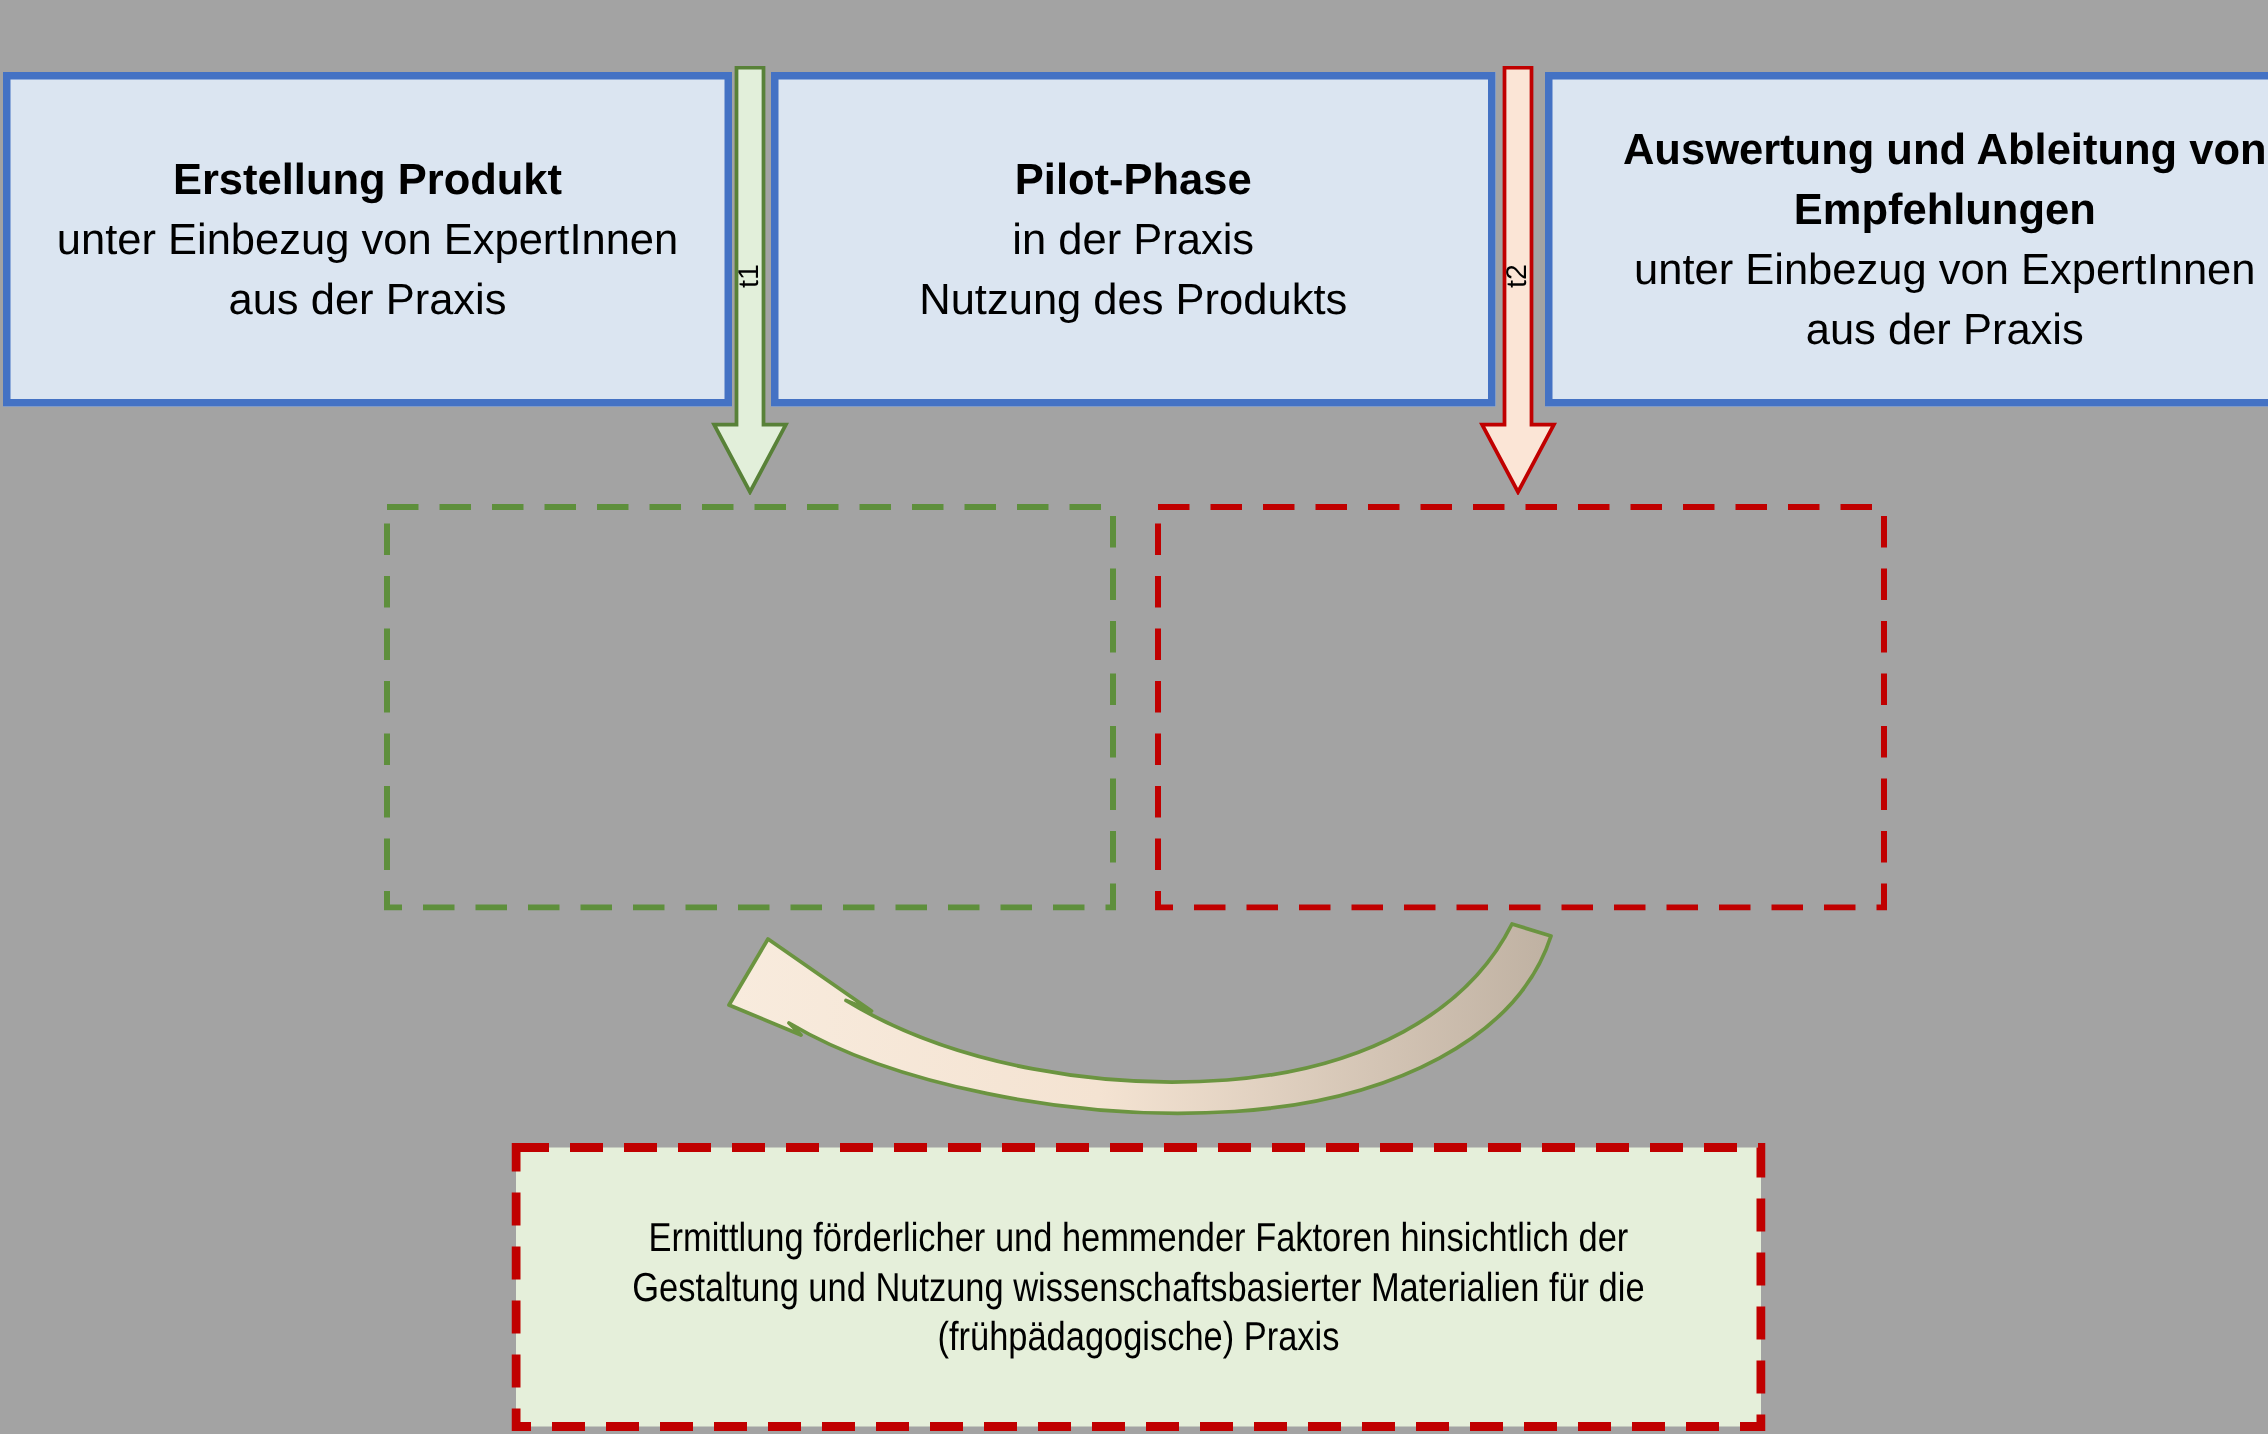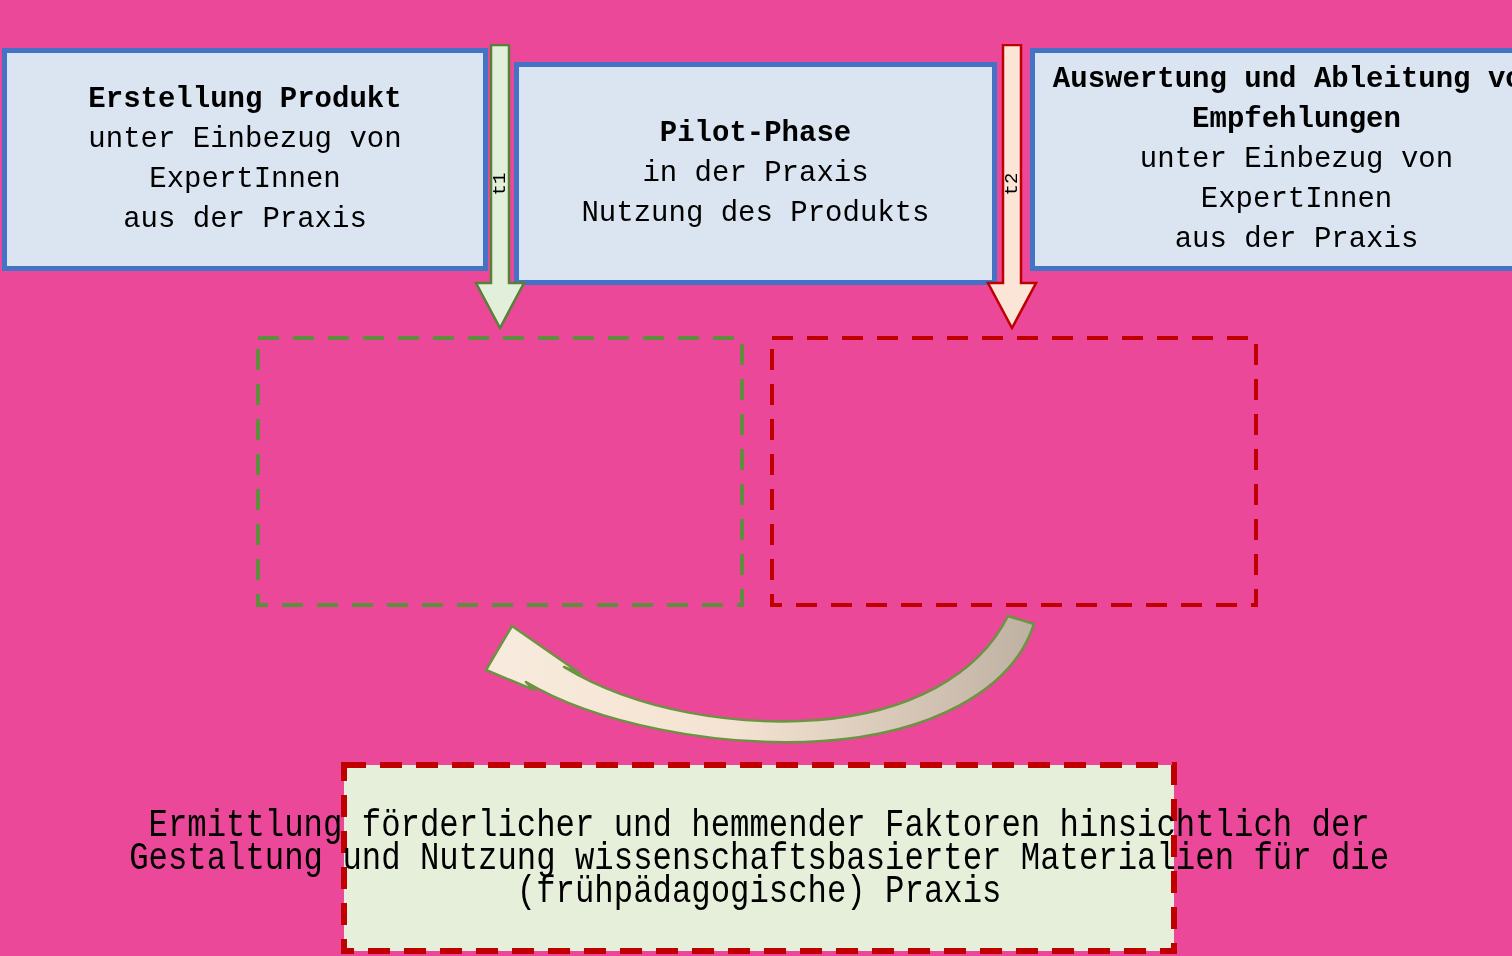--- a/index.html
+++ b/index.html
@@ -1,42 +1,42 @@
 <!DOCTYPE html>
 <html><head>
 <meta charset="utf-8">
 <style>
   html, body { margin: 0; padding: 0; background: #000; }
   .stage {
     position: relative;
     width: 1512px;
     height: 956px;
-    background: #ec4899;
+    background: #a3a3a3;
     overflow: hidden;
-    font-family: Liberation Mono, monospace;
+    font-family: Liberation Sans, sans-serif;
     color: #000;
   }
   
   .phase-box {
     position: absolute;
     top: 48px;
     height: 223px;
     background: #dbe5f1;
     border: 5px solid #4472c4;
     box-sizing: border-box;
     display: flex;
     flex-direction: column;
     justify-content: center;
     text-align: center;
     font-size: 29px;
     line-height: 40px;
     padding: 0 12px;
   }
   #phase-0 { left: 2px;    width: 486px; }
-  #phase-1 { left: 514px;  width: 483px; margin-top: 14px; }
+  #phase-1 { left: 514px;  width: 483px; }
   #phase-2 { left: 1030px; width: 533px; }
   .phase-title { font-weight: bold; }
 
   
   .t-arrow { position: absolute; top: 44px; width: 52px; height: 286px; }
   #t1-arrow { left: 474px; }
   #t2-arrow { left: 986px; }
   .t-label {
     position: absolute;
     top: 184px;
@@ -54,21 +54,21 @@
   #dash-box-1 { left: 770px; }
 
   
   #curved-arrow { position: absolute; left: 478px; top: 614px; width: 572px; height: 136px; }
 
   
   #result-box-svg { position: absolute; left: 341px; top: 762px; width: 836px; height: 192px; }
   #result-box-text {
     position: absolute; left: 341px; top: 762px; width: 836px; height: 192px;
     display: flex; flex-direction: column; justify-content: center; align-items: center;
-    text-align: center; font-size: 38px; line-height: 33px; z-index: 4;
+    text-align: center; font-size: 27px; line-height: 33px; z-index: 4;
   }
   #result-box-text .squeeze { transform: scaleX(0.85); transform-origin: 50% 50%; }
   .nowrap-line { white-space: nowrap; }
 </style>
 </head>
 <body>
 
 <div class="stage">
 
   <div class="phase-box" id="phase-0">

